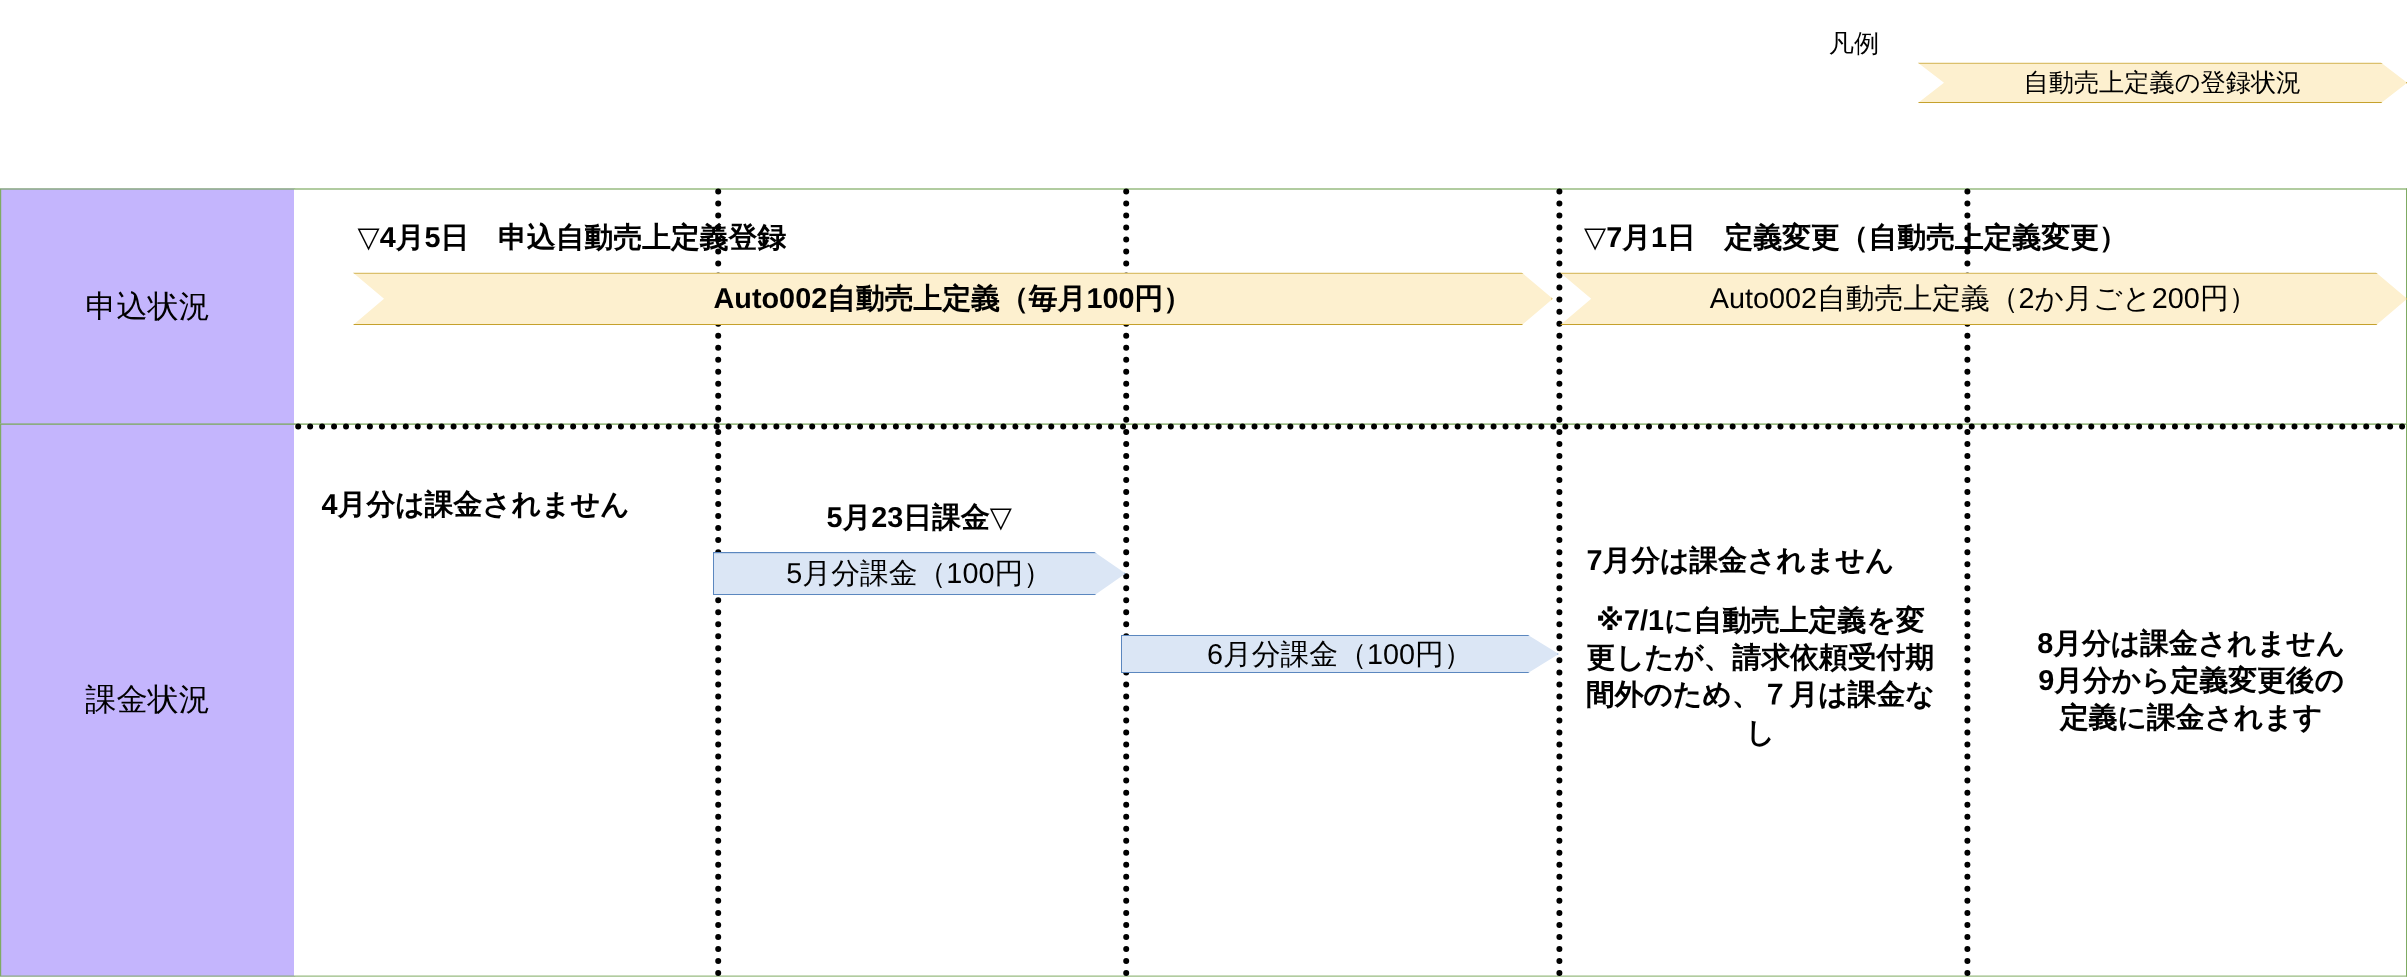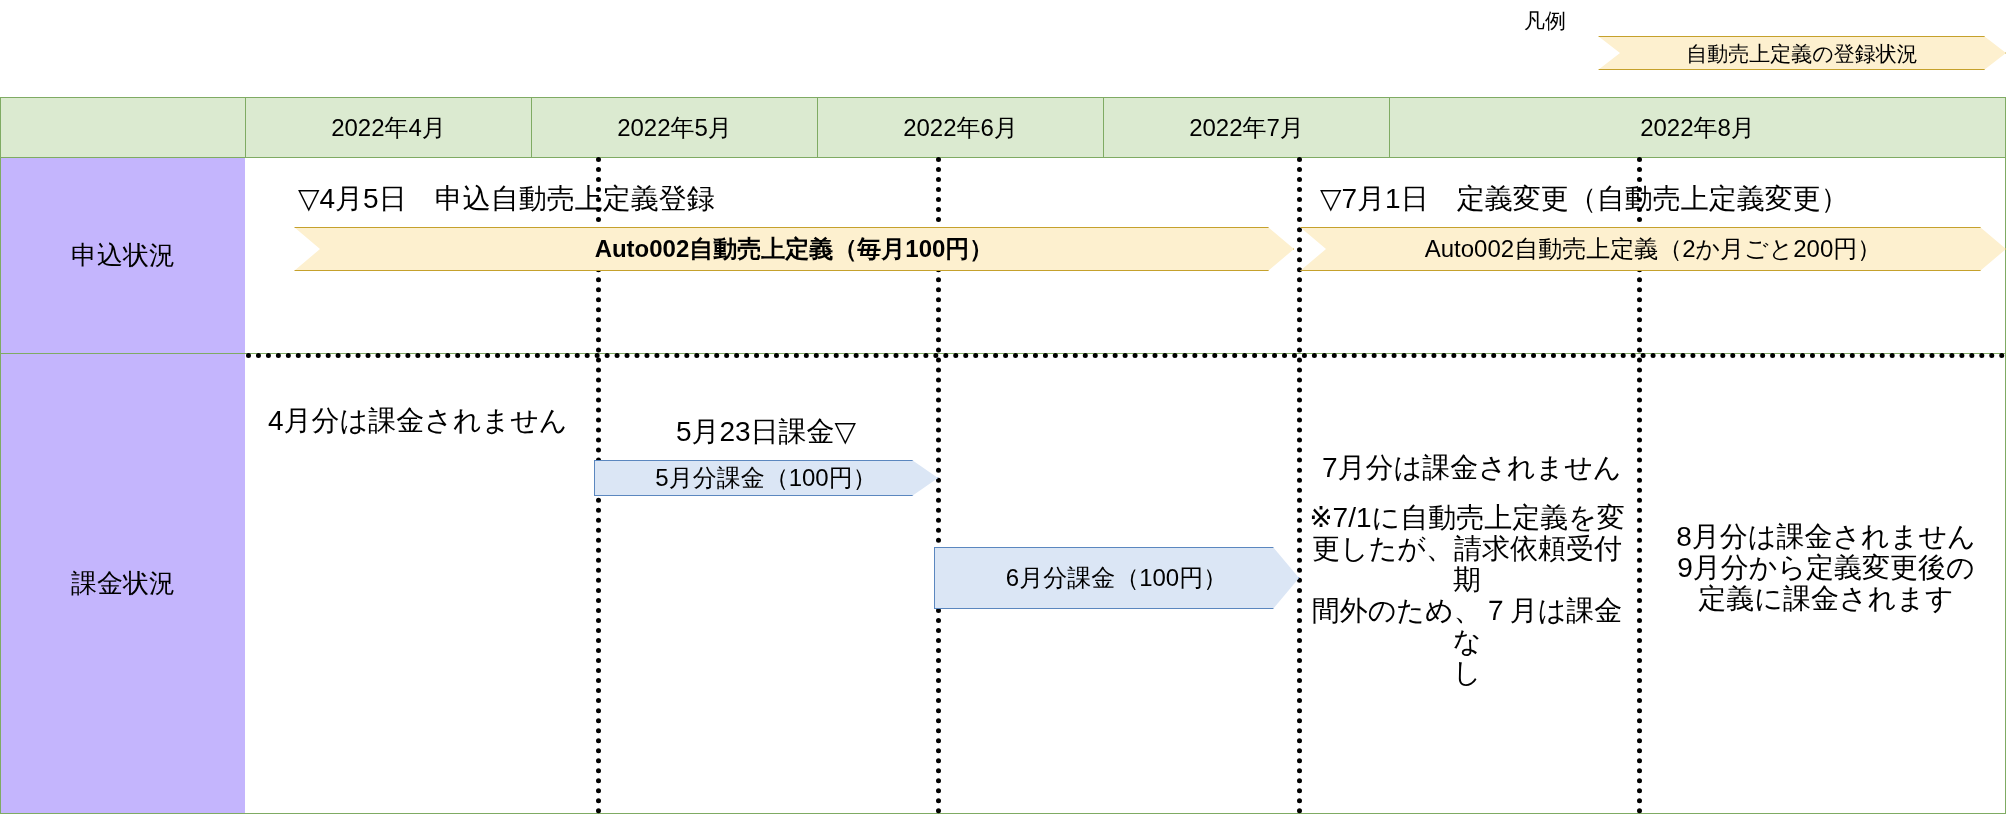--- a/index.html
+++ b/index.html
@@ -7,21 +7,21 @@
     width:2006px;height:814px;
     background:#ffffff;
     font-family:"Liberation Sans","DejaVu Sans",sans-serif;
     color:#000000;
     overflow:hidden;
     position:relative;
   }
 
   
   #legend{
-    position:absolute; top:0; left:0; width:1998px; height:95px;
+    position:absolute; top:16px; left:0; width:1998px; height:95px;
   }
   #legend-label{
     position:absolute; left:1524px; top:8px;
     font-size:21px; line-height:26px; color:#000;
   }
   .legend-chip{
     position:absolute;
     display:flex; align-items:center; justify-content:center;
     font-size:21px; line-height:1;
     box-sizing:border-box;
@@ -82,22 +82,22 @@
     width:0; border-left:5px dotted #000000;
   }
   
   #hdot{
     position:absolute; left:246px; top:0; width:1760px;
     height:0; border-top:5px dotted #000000;
   }
 
   
   .txt{
-    position:absolute; font-size:28px; line-height:31px;
-    white-space:pre; color:#000;
+    position:absolute; font-size:24px; line-height:31px;
+    white-space:pre; color:#000;font-weight:bold;
   }
   .txt-c{ text-align:center; white-space:pre-line; }
 
   
   .banner{
     position:absolute;
     display:flex; align-items:center; justify-content:center;
     font-size:24px; box-sizing:border-box;
   }
   .banner-yellow{
@@ -118,28 +118,20 @@
   <div id="legend-label">凡例</div>
 
   <div class="legend-chip" id="legend-chip-auto">
     <span>自動売上定義の登録状況</span>
   </div>
 
 </div>
 
 <div id="table">
 
-  <div class="hdr-row">
-    <div class="hdr-cell" style="left:0;width:246px;"></div>
-    <div class="hdr-cell" style="left:245px;width:287px;">2022年4月</div>
-    <div class="hdr-cell" style="left:531px;width:287px;">2022年5月</div>
-    <div class="hdr-cell" style="left:817px;width:287px;">2022年6月</div>
-    <div class="hdr-cell" style="left:1103px;width:287px;">2022年7月</div>
-    <div class="hdr-cell" style="left:1389px;width:617px;">2022年8月</div>
-  </div>
 
   <div class="side-cell" style="top:60px;height:197px;">申込状況</div>
   <div class="body-cell" style="left:245px;top:60px;width:1761px;height:197px;"></div>
 
   <div class="side-cell" style="top:256px;height:461px;">課金状況</div>
   <div class="body-cell" style="left:245px;top:256px;width:1761px;height:461px;"></div>
 
   <div class="vdot" style="left:596px;top:60px;height:657px;"></div>
   <div class="vdot" style="left:936px;top:60px;height:657px;"></div>
   <div class="vdot" style="left:1297px;top:60px;height:657px;"></div>
@@ -161,21 +153,21 @@
 
   <div class="txt" style="left:268px;top:308px;">4月分は課金されません</div>
 
   <div class="txt txt-c" style="left:596px;top:319px;width:340px;">5月23日課金▽</div>
 
   <div class="banner banner-blue" style="left:594px;top:363px;width:344px;height:36px;">
     <span>5月分課金（100円）</span>
   </div>
 
 
-  <div class="banner banner-blue" style="left:934px;top:450px;width:365px;height:62px;">
+  <div class="banner banner-blue" style="left:934px;top:432px;width:365px;height:32px;">
     <span>6月分課金（100円）</span>
   </div>
 
   <div class="txt" style="left:1322px;top:355px;">7月分は課金されません</div>
 
   <div class="txt txt-c" style="left:1302px;top:405px;width:330px;text-align:center;">※7/1に自動売上定義を変
 更したが、請求依頼受付期
 間外のため、７月は課金な
 し</div>
 

